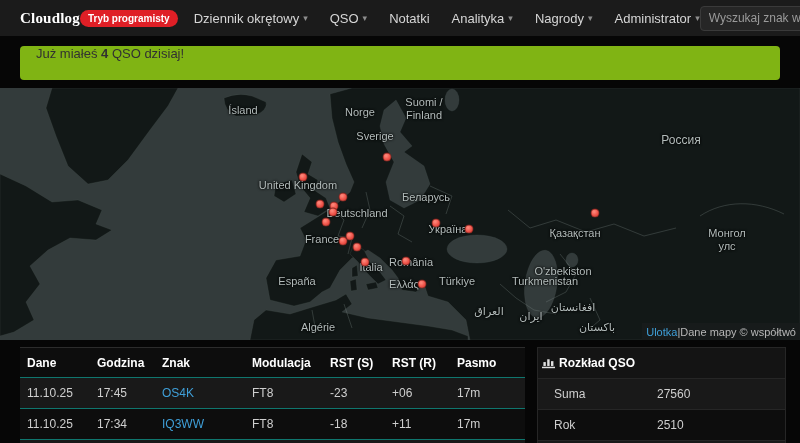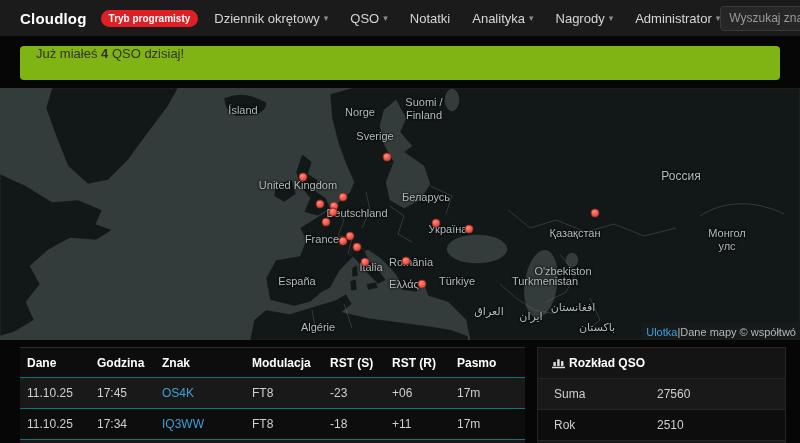--- a/index.html
+++ b/index.html
@@ -7,21 +7,21 @@
     --marker_red:#f0544b; --map_ocean:#333b3b; --map_land:#121817;
   }
   *{margin:0;padding:0;box-sizing:border-box;}
   html,body{width:800px;height:443px;overflow:hidden;background:#050505;
     font-family:"Liberation Sans","DejaVu Sans",sans-serif;}
   .window{position:relative;width:800px;height:443px;background:#060606;}
 
   
   .navbar{position:absolute;left:0;top:0;width:800px;height:36px;background:#1b1b1b;
     display:flex;align-items:center;padding:0 14px 0 20px;}
-  .brand{color:#fff;font-size:15px;font-weight:700;letter-spacing:.2px;margin-right:14px;cursor:pointer;}
+  .brand{color:#fff;font-size:15px;font-weight:700;letter-spacing:.2px;cursor:pointer;font-family:Liberation Serif, serif;}
   .badge{background:var(--badge_red);color:#fff;font-size:10px;font-weight:700;
     padding:3px 8px;border-radius:9px;margin-right:16px;white-space:nowrap;}
   .nav-links{display:flex;align-items:center;gap:22px;flex:0 0 auto;}
   .nav-item{color:#d6d6d6;font-size:13px;white-space:nowrap;cursor:pointer;display:flex;align-items:center;gap:4px;}
   .caret{color:#8d8d8d;font-size:9px;line-height:1;}
   .nav-right{display:flex;align-items:center;margin-left:auto;gap:10px;}
   .search-input{width:120px;height:25px;background:#262626;border:1px solid #3a3a3a;border-radius:4px;
     color:#ddd;font-size:12px;padding:0 8px;outline:none;}
   .search-input::placeholder{color:#9a9a9a;}
 
@@ -52,21 +52,21 @@
   .thead{height:30px;background:#0d0d0d;font-weight:700;color:#fff;}
   .trow.odd{background:#191919;}
   .trow.even{background:#0d0d0d;}
   .c0{width:70px}.c1{width:65px}.c2{width:90px}.c3{width:78px}.c4{width:62px}.c5{width:65px}.c6{flex:1}
   .td{overflow:hidden;white-space:nowrap;}
   a.link{color:var(--link_blue);text-decoration:none;cursor:pointer;}
   .partial{height:6px;background:#191919;border-bottom:none;}
 
   .breakdown{position:absolute;left:537px;top:347px;width:249px;border:1px solid #262626;border-bottom:none;}
   .bd-head{display:flex;align-items:center;gap:4px;height:31px;background:#141414;border-bottom:1px solid #262626;
-    color:#fff;font-size:12px;font-weight:700;padding-left:14px;}
+    color:#fff;font-size:12px;font-weight:700;padding-left:4px;}
   .bd-row{display:flex;align-items:center;height:31px;border-bottom:1px solid #262626;font-size:12px;color:#cfcfcf;}
   .bd-row.odd{background:#191919;}
   .bd-row.even{background:#0d0d0d;}
   .bd-label{width:119px;padding-left:16px;}
   .icon{display:inline-flex;align-items:center;}
 </style>
 </head>
 <body>
 
 <div class="window">
@@ -188,21 +188,21 @@
         <div class="map-label" style="left: 411px; top: 174px; text-align: center;">România</div>
 
         <div class="map-label" style="left: 371px; top: 179px;">Italia</div>
 
         <div class="map-label" style="left: 297px; top: 193px;">España</div>
 
         <div class="map-label" style="left: 404px; top: 196px;">Ελλάς</div>
 
         <div class="map-label" style="left: 457px; top: 193px;">Türkiye</div>
 
-        <div class="map-label" style="left: 681px; top: 53px; font-size: 12px; margin-top: 36px;">Россия</div>
+        <div class="map-label" style="left: 681px; top: 53px; font-size: 12px;">Россия</div>
 
         <div class="map-label" style="left: 575px; top: 145px;">Қазақстан</div>
 
         <div class="map-label" style="left: 563px; top: 183px;">O'zbekiston</div>
 
         <div class="map-label" style="left: 545px; top: 193px;">Turkmenistan</div>
 
         <div class="map-label" style="left: 727px; top: 152px;">Монгол
 улс</div>
 

